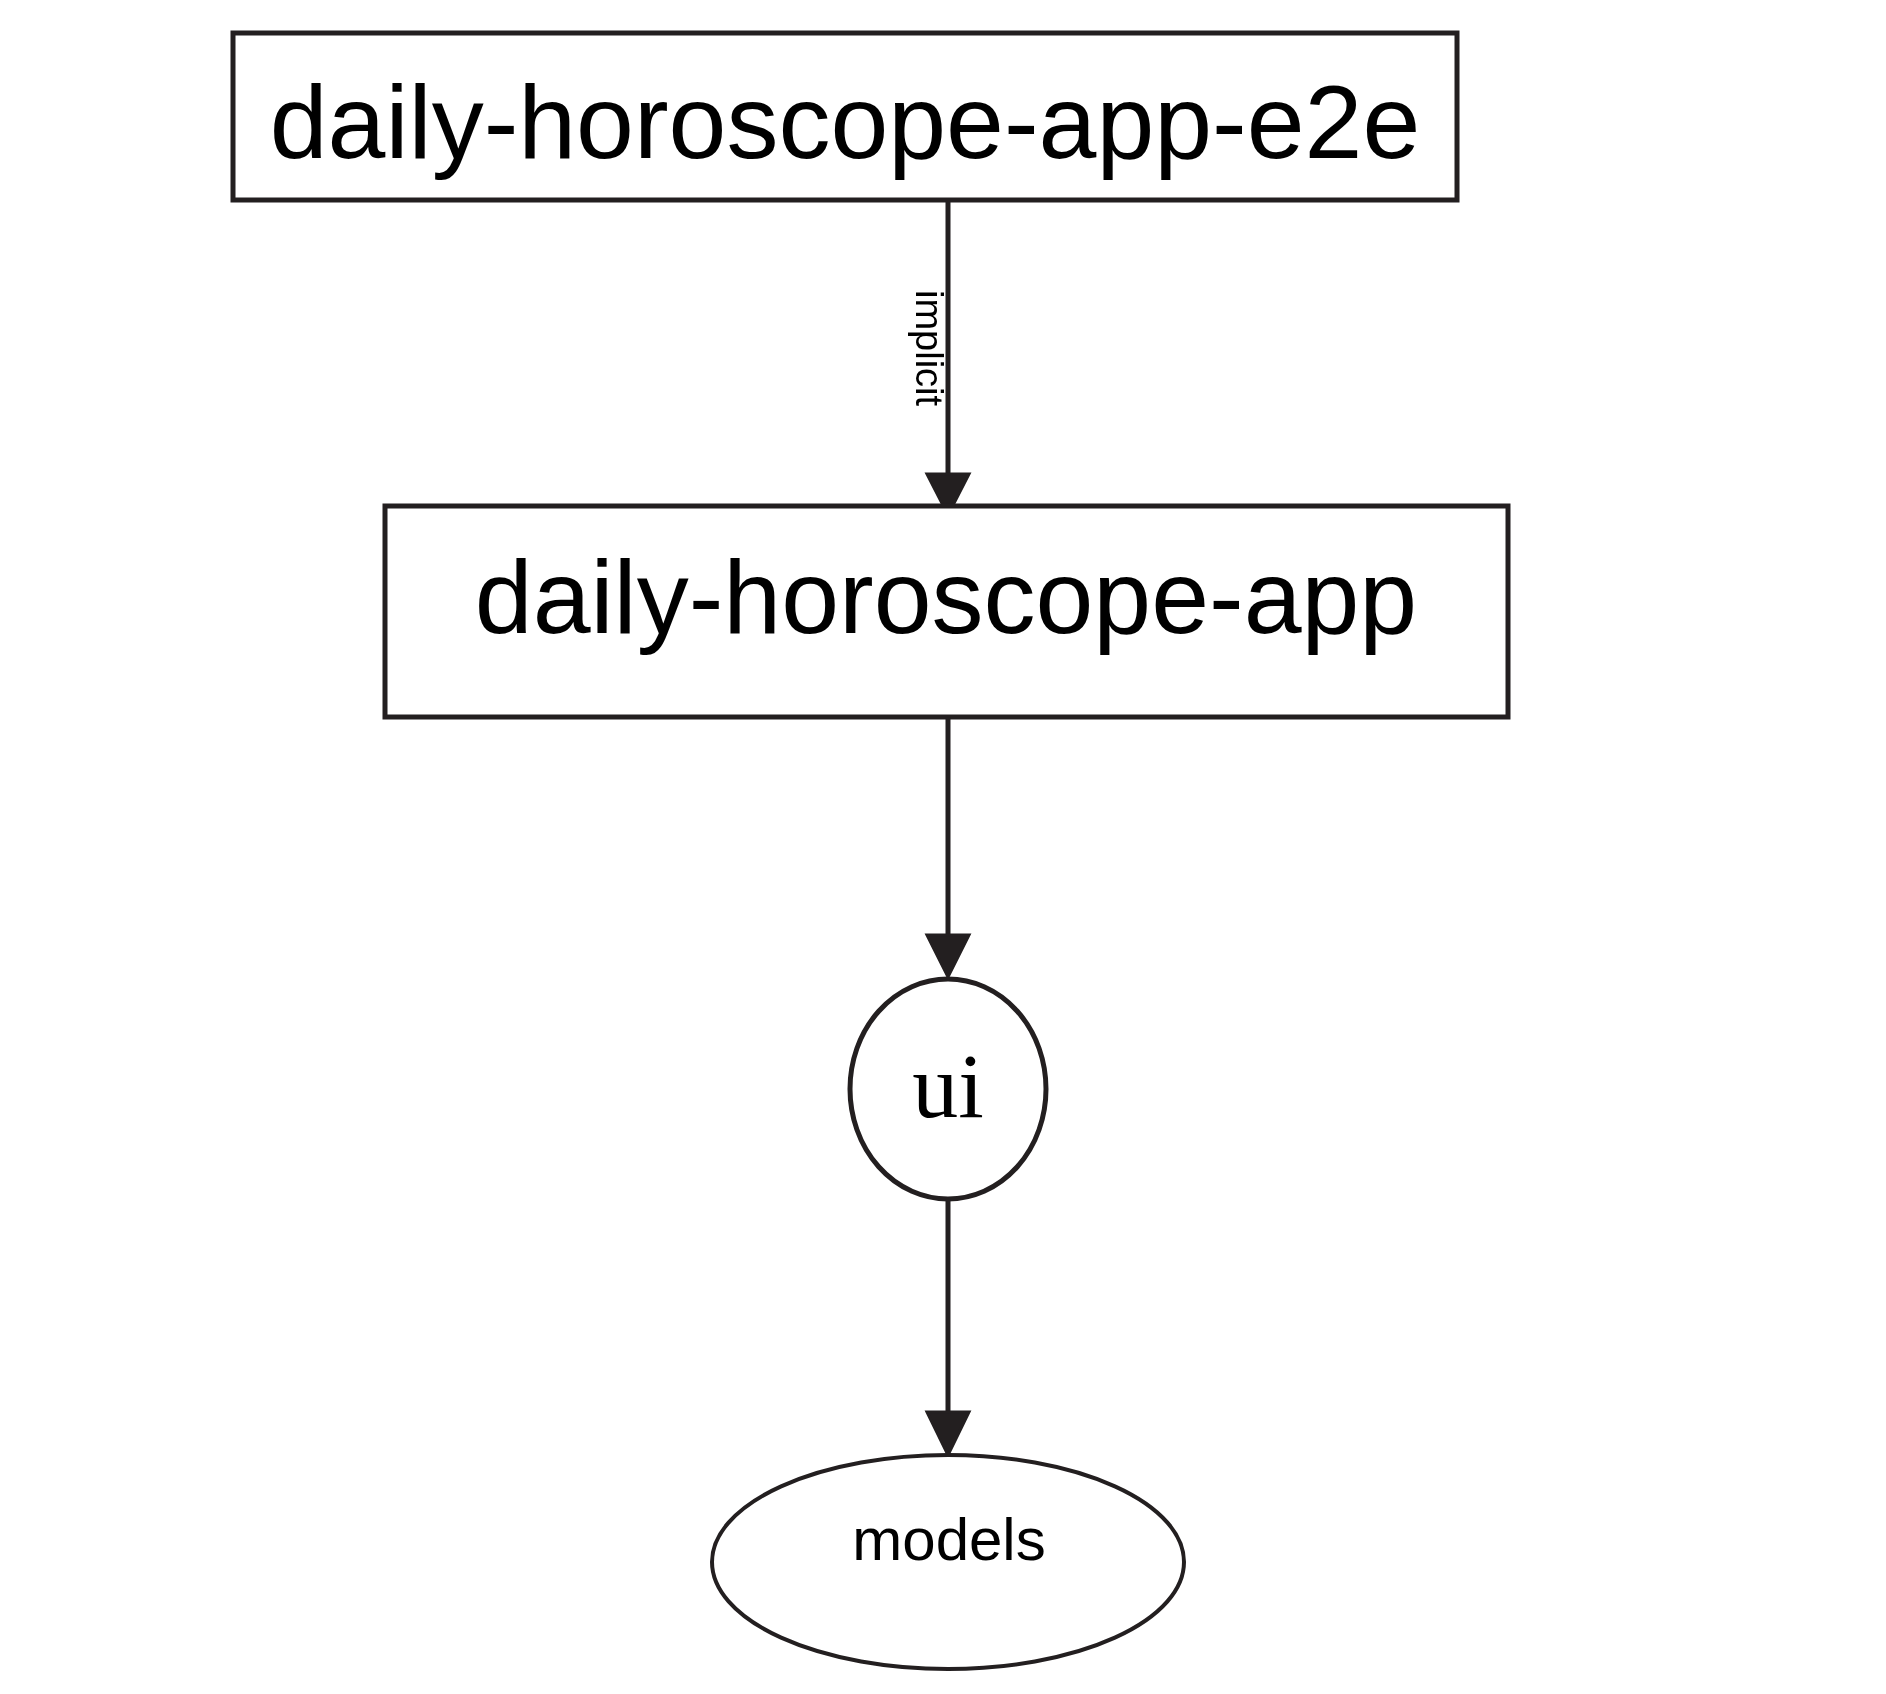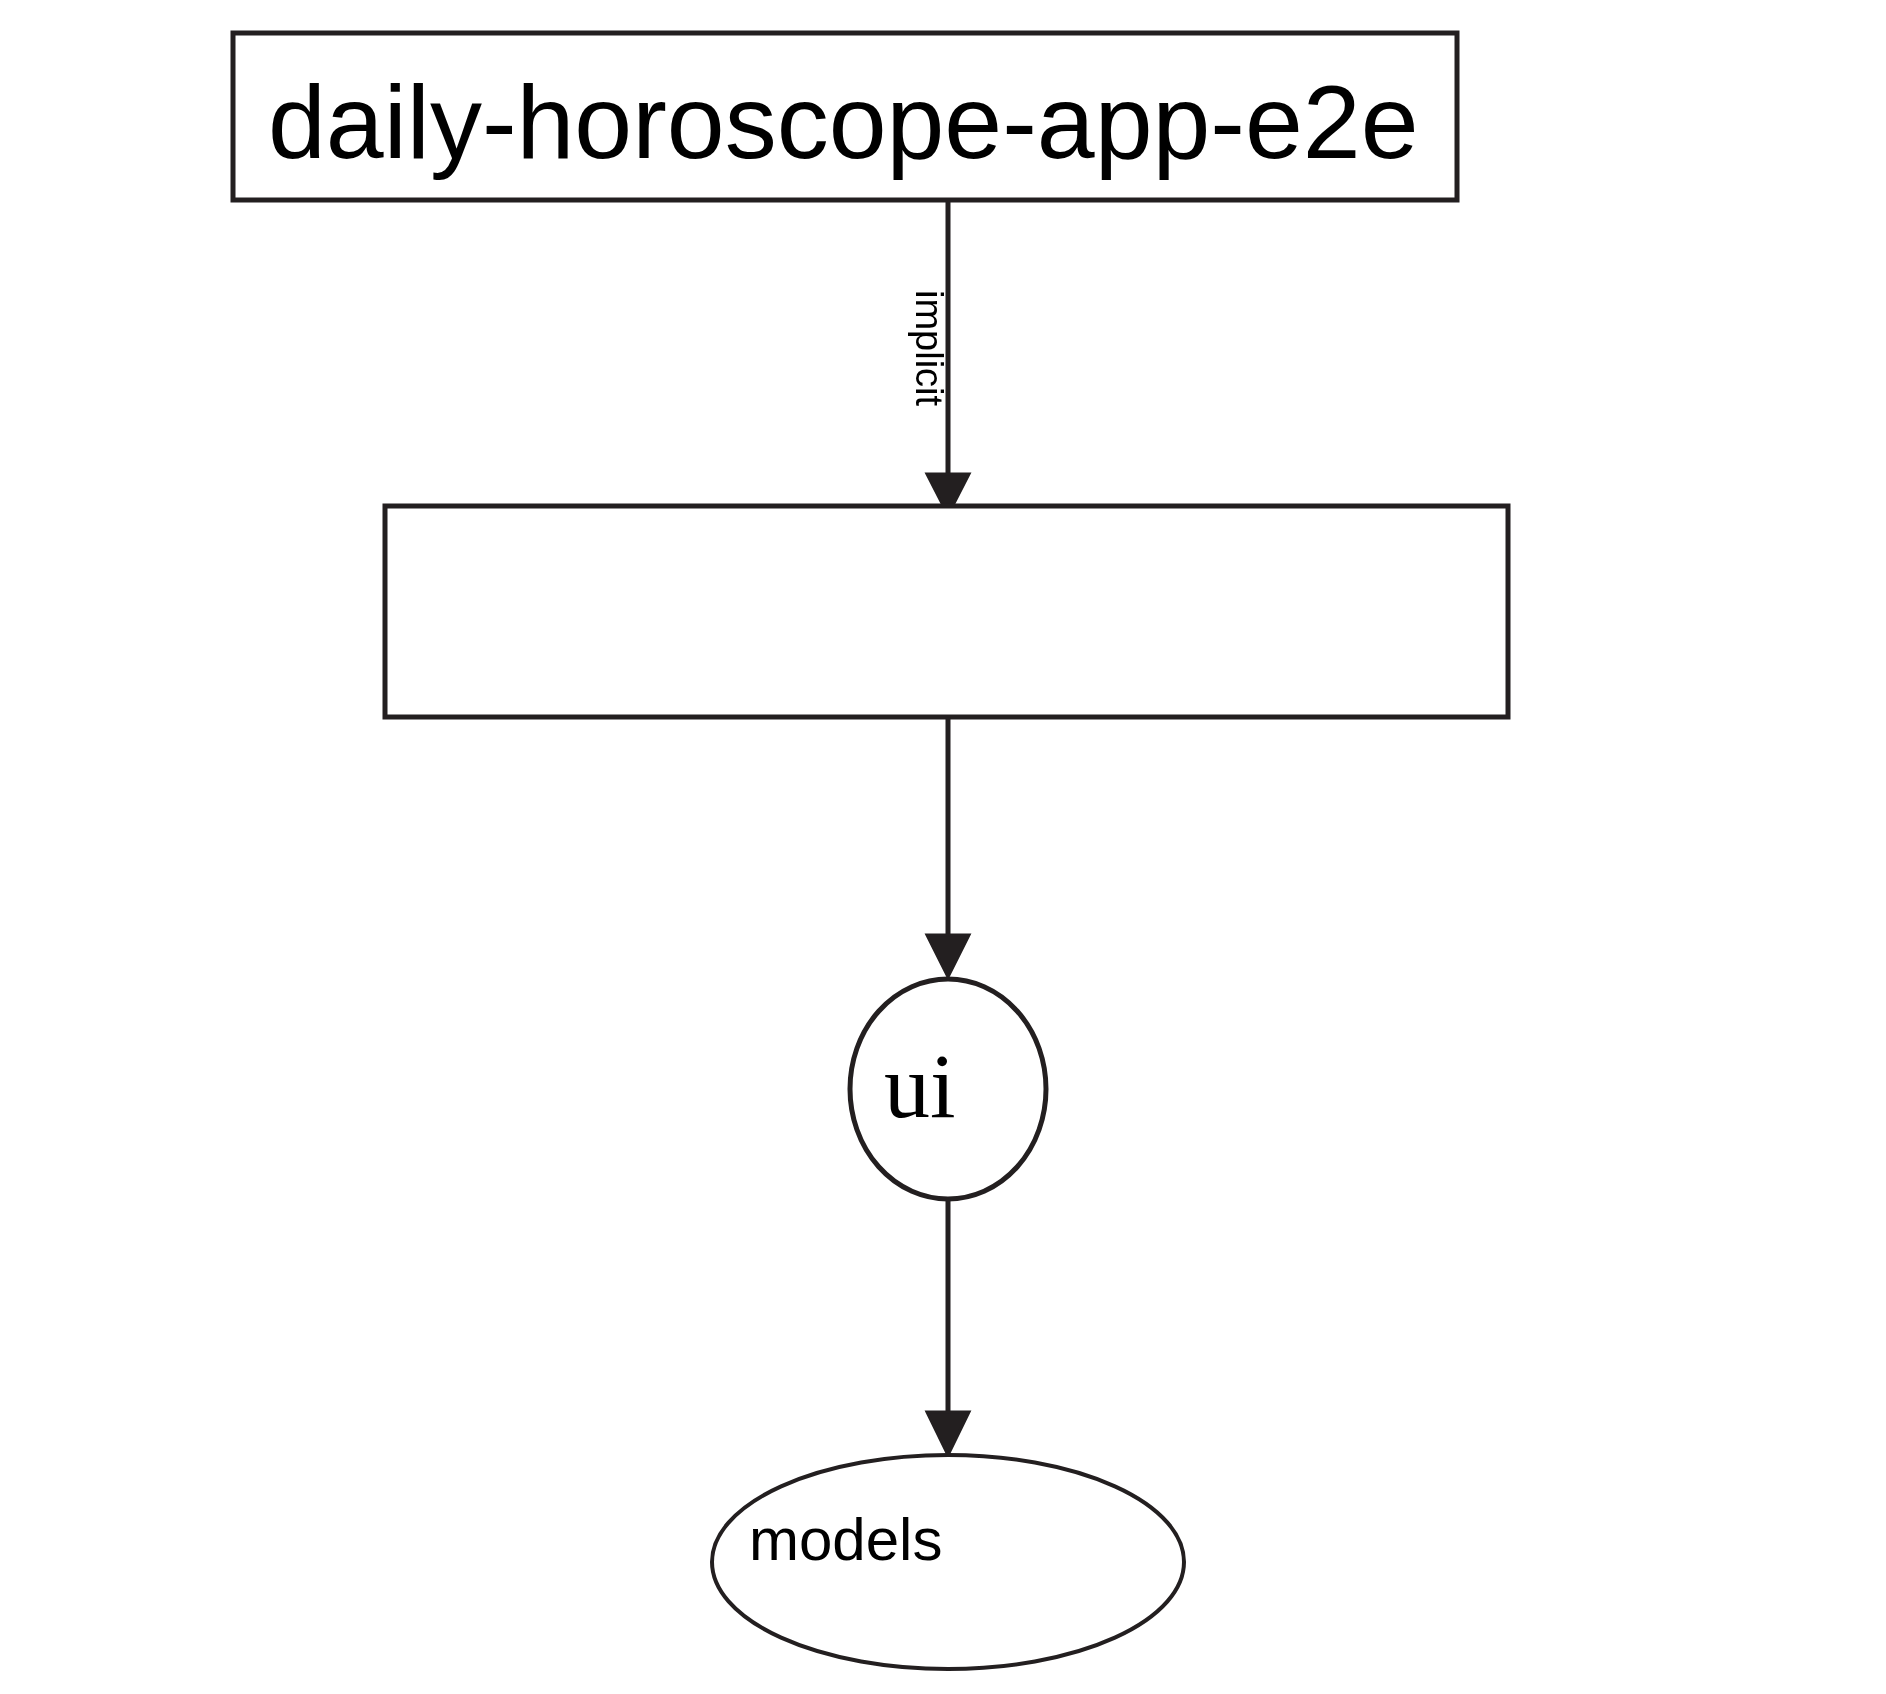--- a/index.html
+++ b/index.html
@@ -21,27 +21,27 @@
   }
   #graph-svg {
     position: absolute;
     left: 0;
     top: 0;
     width: 1886px;
     height: 1694px;
   }
   .node-label {
     position: absolute;
+    text-align: center;
     color: #000000;
     font-family: "Liberation Sans", sans-serif;
     font-weight: 400;
     white-space: nowrap;
     line-height: 1;
     user-select: none;
-    padding-left: 36px;
   }
   
   #node-box-e2e-label {
     left: 232px;
     top: 70px;
     width: 1226px;
     font-size: 104px;
   }
   
   #node-box-app-label {
@@ -106,20 +106,21 @@
     <ellipse cx="948" cy="1089" rx="98" ry="110" fill="#ffffff" stroke="#231f20" stroke-width="5"></ellipse>
 
     <line x1="948" y1="1199" x2="948" y2="1421" stroke="#231f20" stroke-width="5"></line>
     <path d="M927,1412 L948,1455 L969,1412 z" fill="#231f20" stroke="#231f20" stroke-width="3"></path>
 
     <ellipse cx="948" cy="1562" rx="236" ry="107" fill="#ffffff" stroke="#231f20" stroke-width="4"></ellipse>
   </svg>
 
   <div class="node-label" id="node-box-e2e-label">daily-horoscope-app-e2e</div>
 
+  <div class="node-label" id="node-box-app-label">daily-horoscope-app</div>
 
   <div class="node-label" id="node-ellipse-ui-label">ui</div>
 
   <div class="node-label" id="node-ellipse-models-label">models</div>
 
   <div id="edge-label-implicit">implicit</div>
 
 </div>
 
 </body></html>

